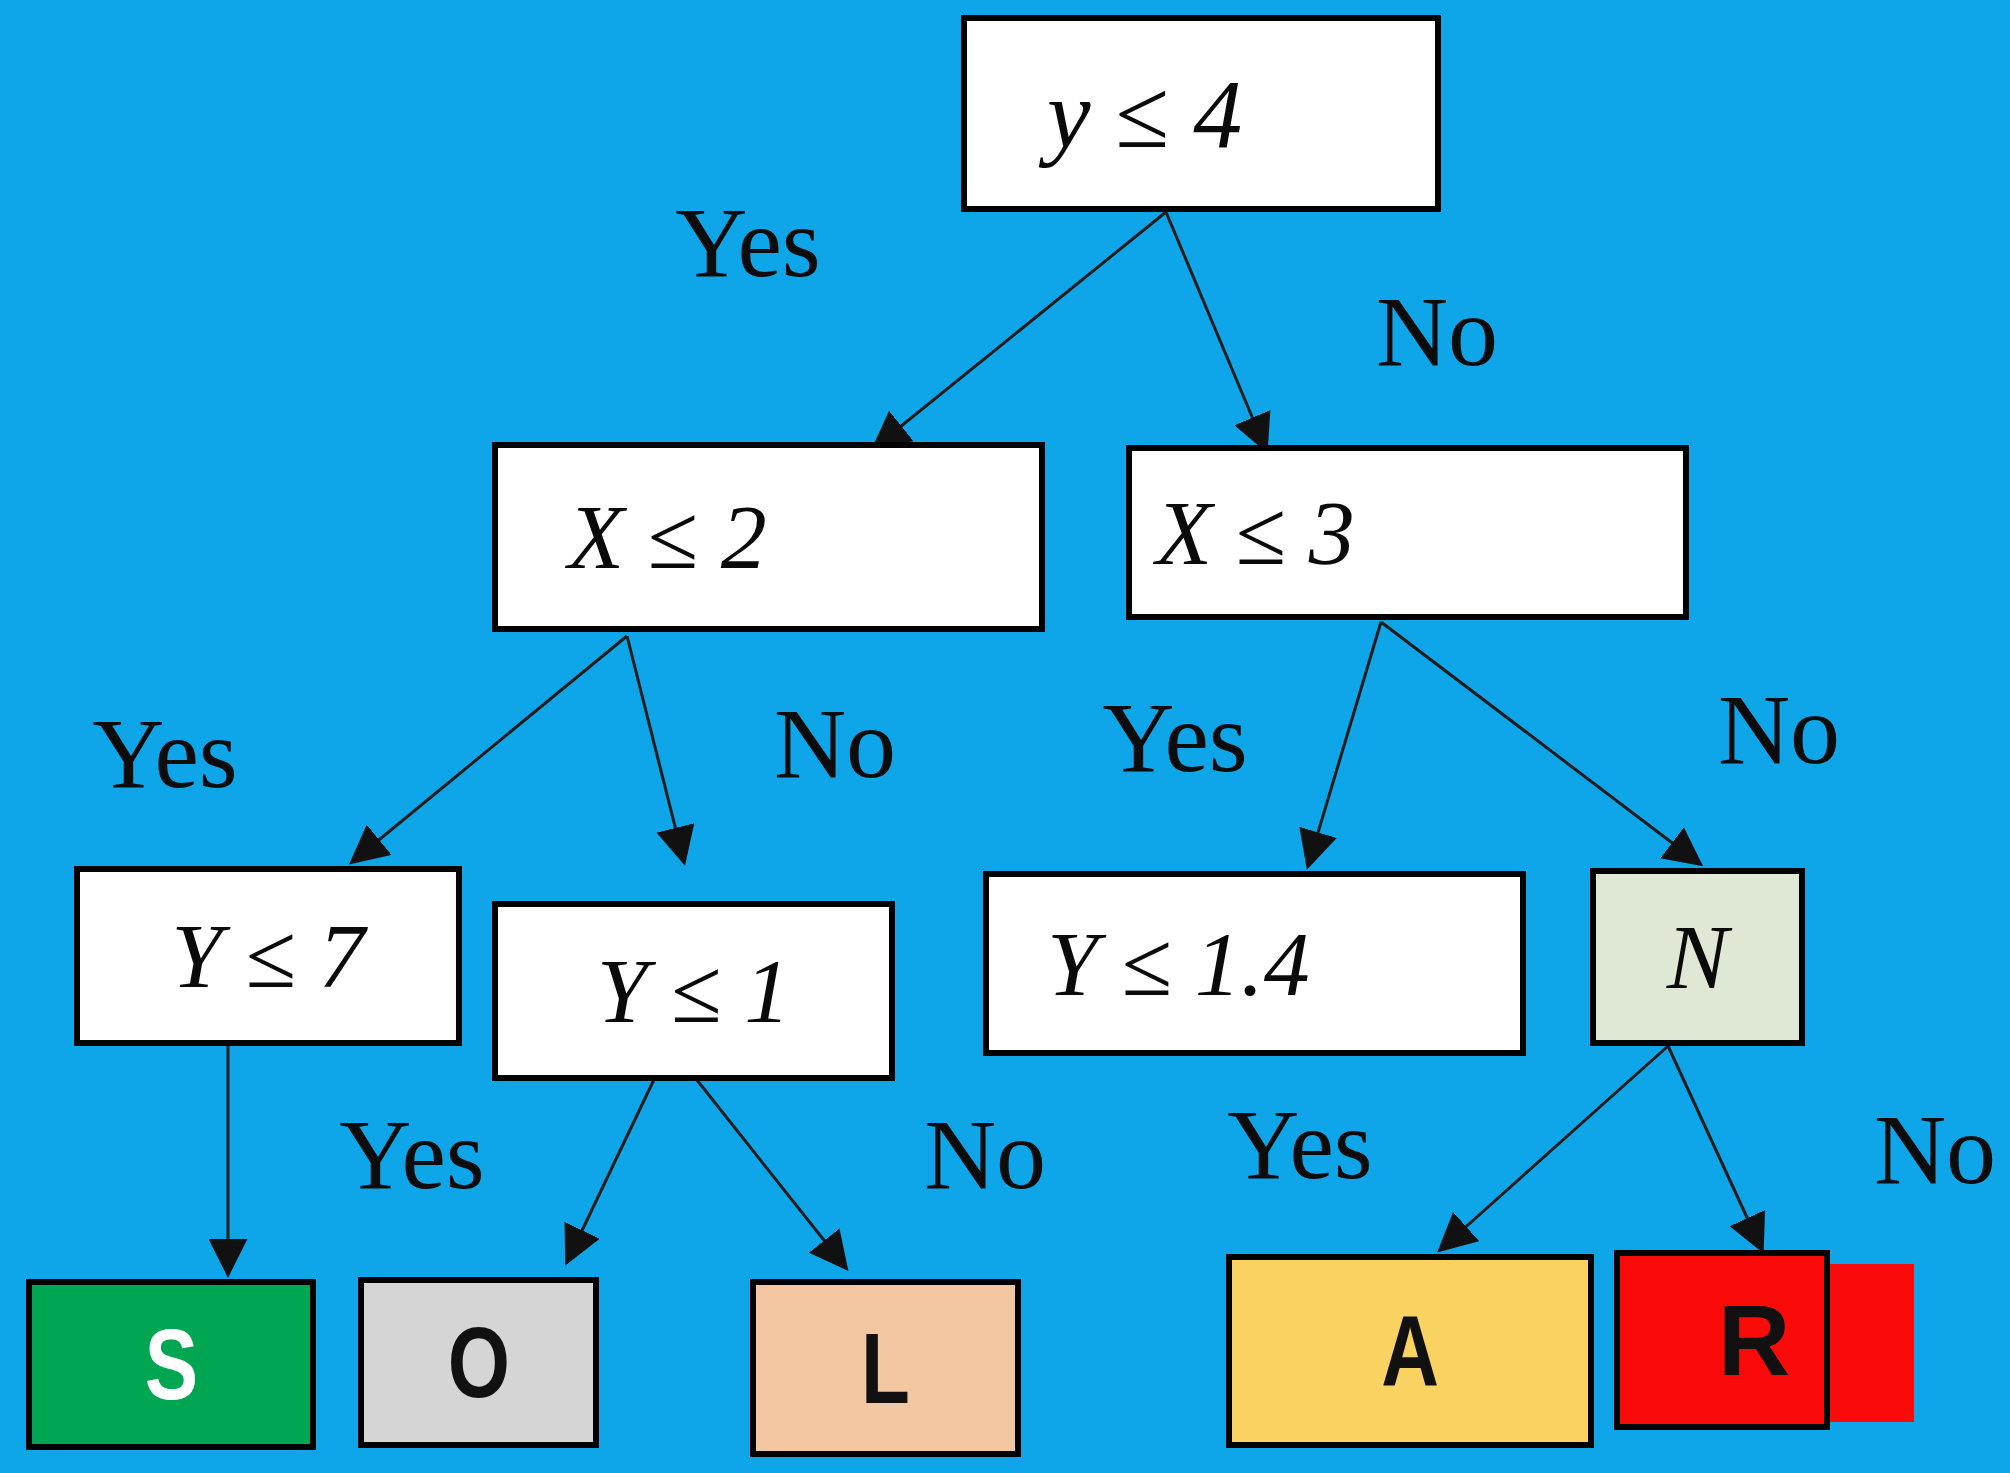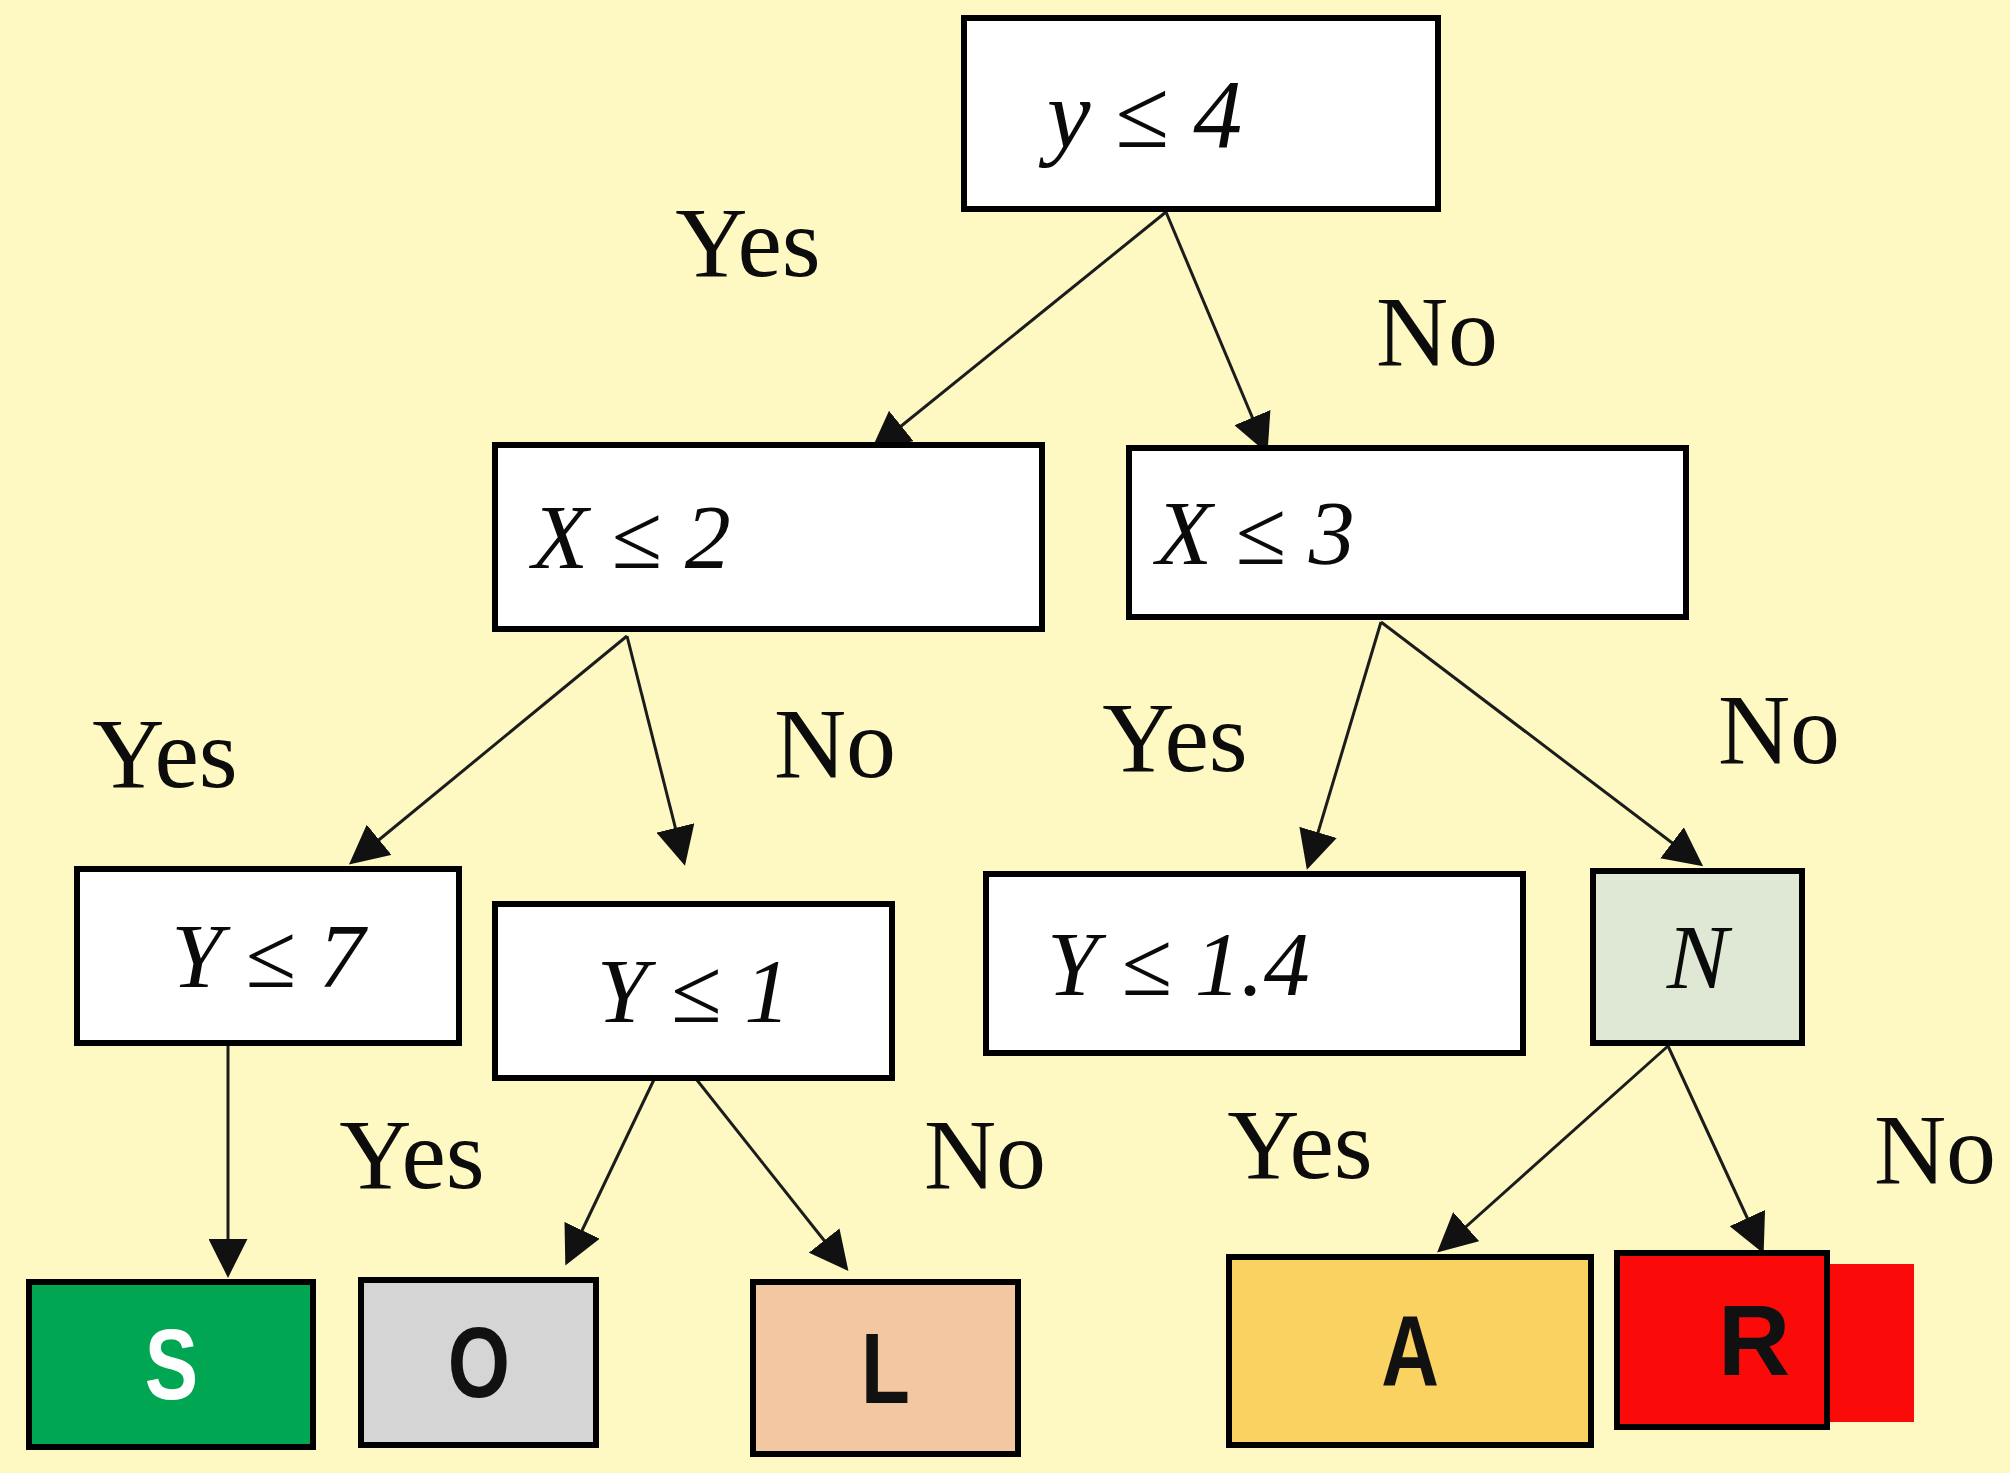--- a/index.html
+++ b/index.html
@@ -1,39 +1,39 @@
 <!DOCTYPE html>
 <html><head>
 <meta charset="utf-8">
 <style>
   html,body{margin:0;padding:0;background:#fff;}
   #stage{
     position:relative;
     width:2010px;height:1473px;
-    background:#fef9c3;
+    background:#0ea5e9;
     font-family:"Liberation Serif", serif;
     overflow:hidden;
   }
   #edges{position:absolute;left:0;top:0;width:2010px;height:1473px;}
   .node{
     position:absolute;
     box-sizing:border-box;
     border:6px solid #000;
     background:#fff;
     display:flex;
     align-items:center;
     justify-content:center;
     font-style:italic;
     font-size:92px;
     color:#0a0a0a;
     white-space:nowrap;
   }
   .node.pad-left{justify-content:flex-start;}
   #node-root{left:961px;top:15px;width:480px;height:197px;padding-left:80px;font-size:98px;}
-  #node-x2{left:492px;top:442px;width:553px;height:190px;padding-left:34px;text-align:right;}
+  #node-x2{left:492px;top:442px;width:553px;height:190px;padding-left:70px;text-align:right;}
   #node-x3{left:1126px;top:445px;width:563px;height:175px;padding-left:24px;}
   #node-y3{left:74px;top:866px;width:388px;height:180px;}
   #node-y1{left:492px;top:866px;width:403px;height:180px;margin-top:35px;}
   #node-y14{left:983px;top:871px;width:543px;height:185px;padding-left:58px;}
   #node-n{left:1590px;top:868px;width:215px;height:178px;}
   .leaf{
     position:absolute;
     box-sizing:border-box;
     border:6px solid #000;
     display:flex;

